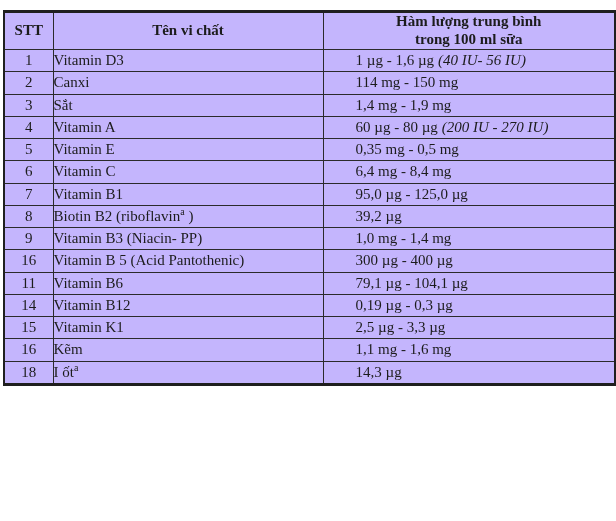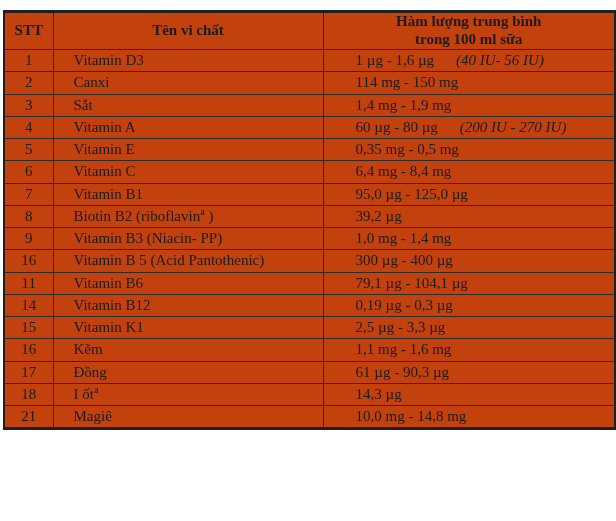--- a/index.html
+++ b/index.html
@@ -13,21 +13,21 @@
     color: #1c1c1c;
   }
   .page {
     padding: 10px 2px 0 3px;
     box-sizing: border-box;
   }
   table.nutrient-table {
     border-collapse: collapse;
     table-layout: fixed;
     width: 611px;
-    background: #c2410c;
+    background: #c4b5fd;
   }
   table.nutrient-table {
     border: 2px solid #1f1f1f;
     border-top-width: 3px;
     border-bottom-width: 3px;
   }
   th, td {
     border: 1px solid #2b2b2b;
     padding: 0;
     overflow: hidden;
@@ -44,23 +44,23 @@
   tbody td {
     height: 21.25px;
     font-size: 15px;
     vertical-align: middle;
     line-height: 1;
   }
   col.col-stt   { width: 49px; }
   col.col-name  { width: 270px; }
   col.col-value { width: 292px; }
   .c-stt   { text-align: center; }
-  .c-name  { padding-left: 20px; margin-left: 36px; }
+  .c-name  { padding-left: 0; margin-left: 36px; }
   .c-value { padding-left: 32px; }
-  .it { font-style: italic; margin-left: 22px; }
+  .it { font-style: italic; margin-left: 4px; }
   sup.note {
     font-size: 10px;
     line-height: 0;
     vertical-align: super;
   }
 </style>
 </head>
 <body>
 
 <div class="page">
@@ -216,46 +216,28 @@
   <tr>
     <td class="c-stt">16</td>
     <td class="c-name">
       <span>Kẽm</span><sup class="note"></sup><span></span>
     </td>
     <td class="c-value">
       <span>1,1 mg - 1,6 mg</span><span class="it"></span>
     </td>
   </tr>
 
-  <tr>
-    <td class="c-stt">17</td>
-    <td class="c-name">
-      <span>Đồng</span><sup class="note"></sup><span></span>
-    </td>
-    <td class="c-value">
-      <span>61 µg - 90,3 µg</span><span class="it"></span>
-    </td>
-  </tr>
 
   <tr>
     <td class="c-stt">18</td>
     <td class="c-name">
       <span>I ốt</span><sup class="note">a</sup><span></span>
     </td>
     <td class="c-value">
       <span>14,3 µg</span><span class="it"></span>
     </td>
   </tr>
 
 
 
-  <tr>
-    <td class="c-stt">21</td>
-    <td class="c-name">
-      <span>Magiê</span><sup class="note"></sup><span></span>
-    </td>
-    <td class="c-value">
-      <span>10,0 mg - 14,8 mg</span><span class="it"></span>
-    </td>
-  </tr>
 </tbody>
   </table>
 </div>
 
 </body></html>

